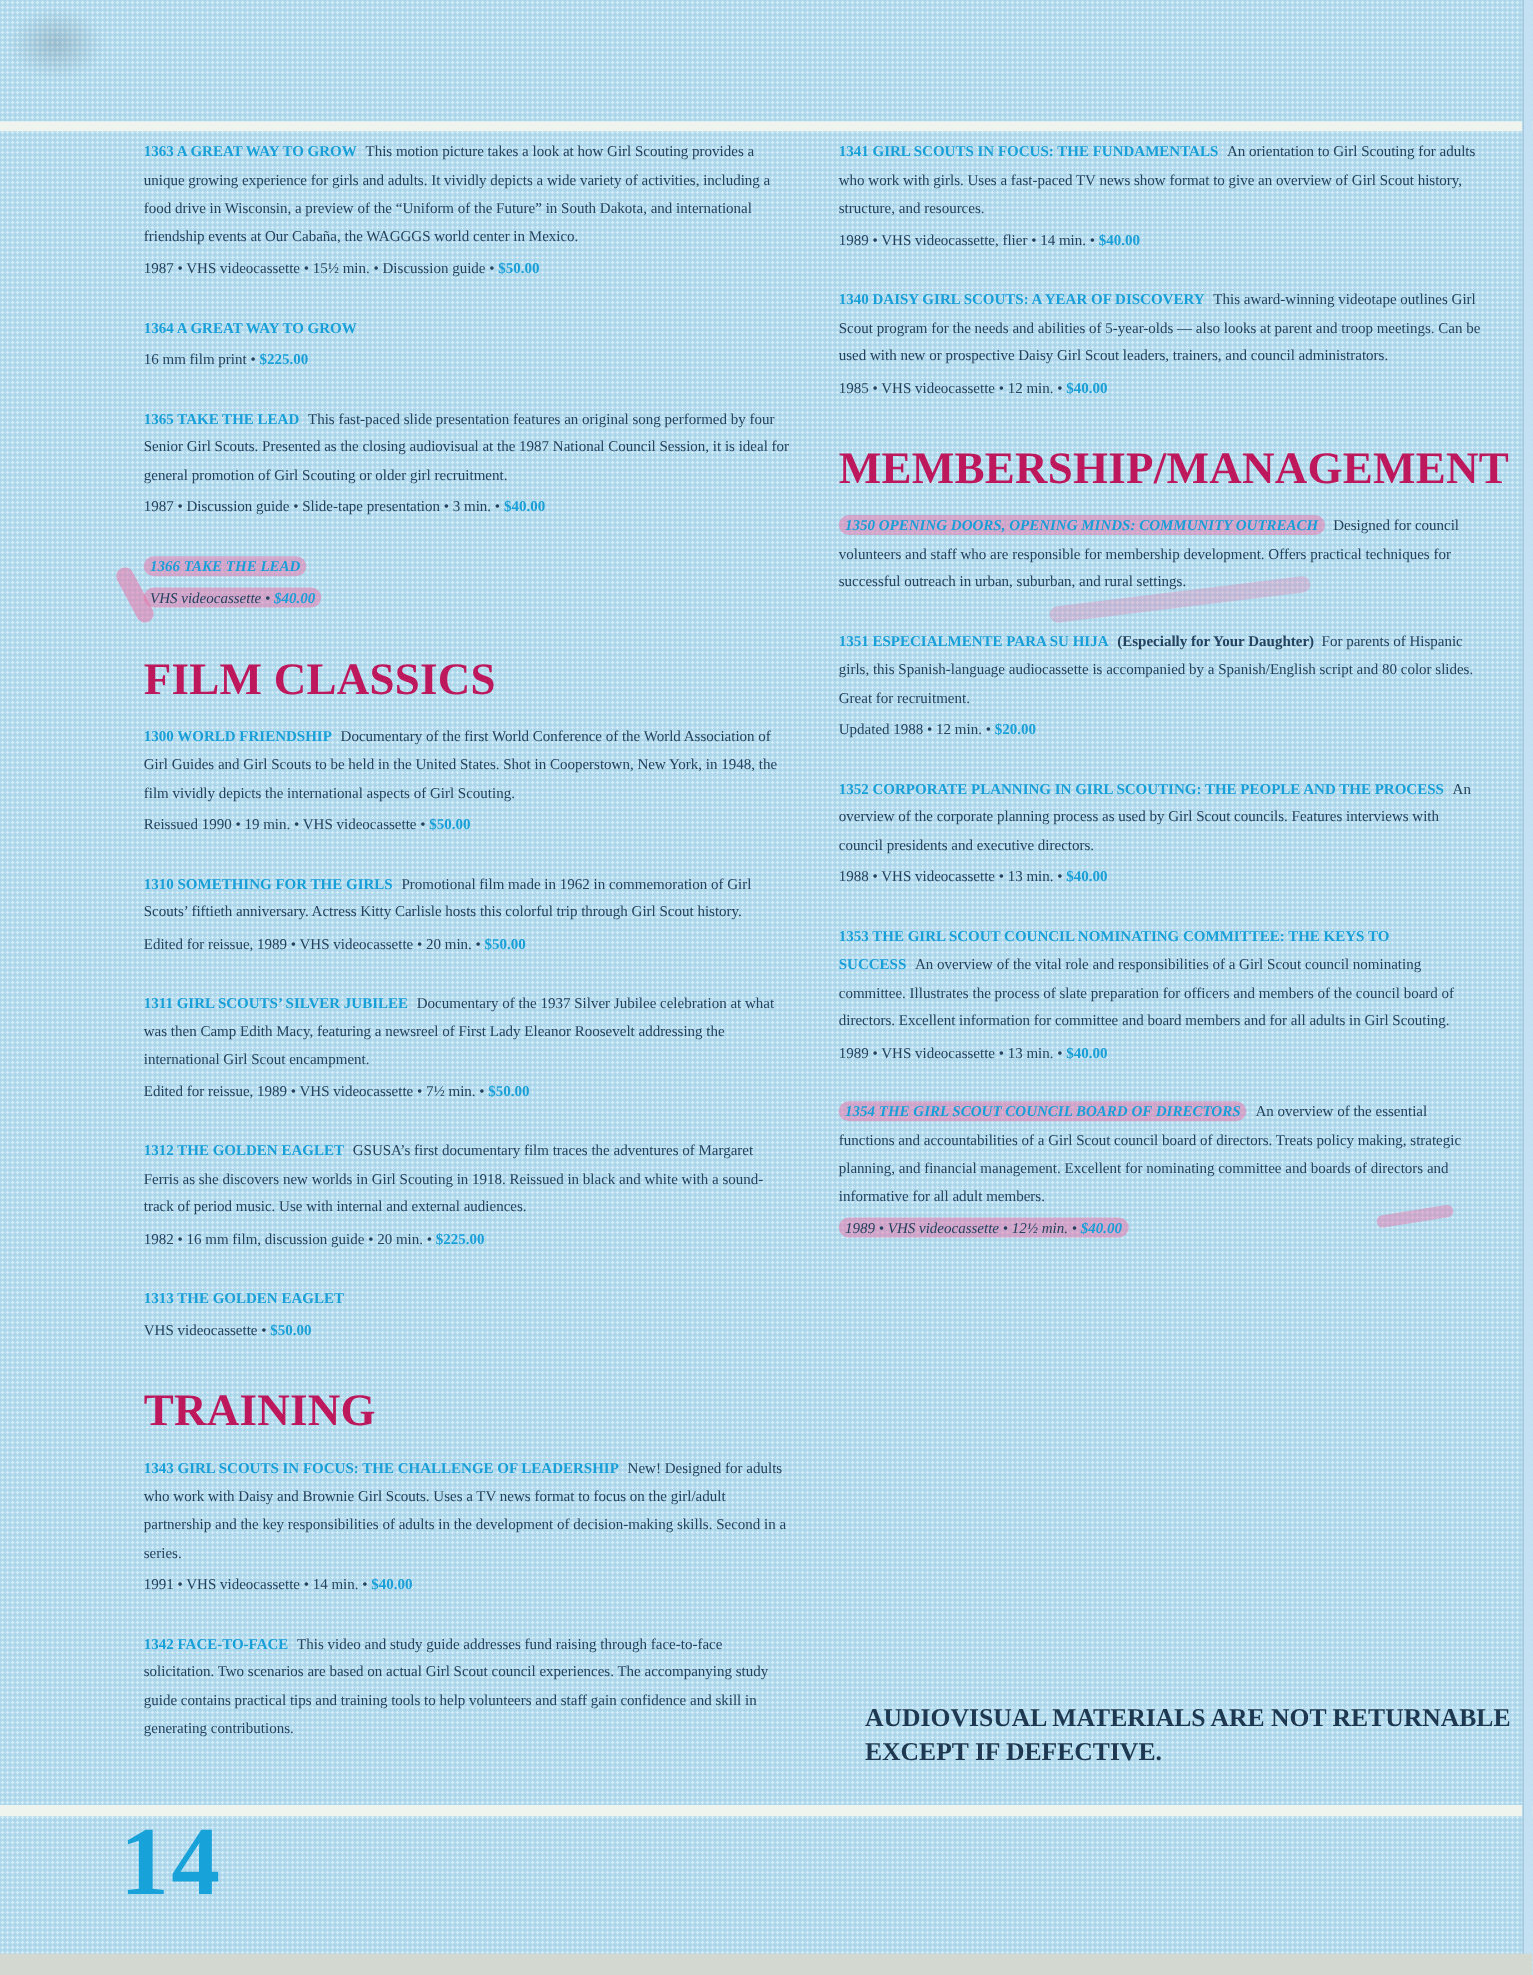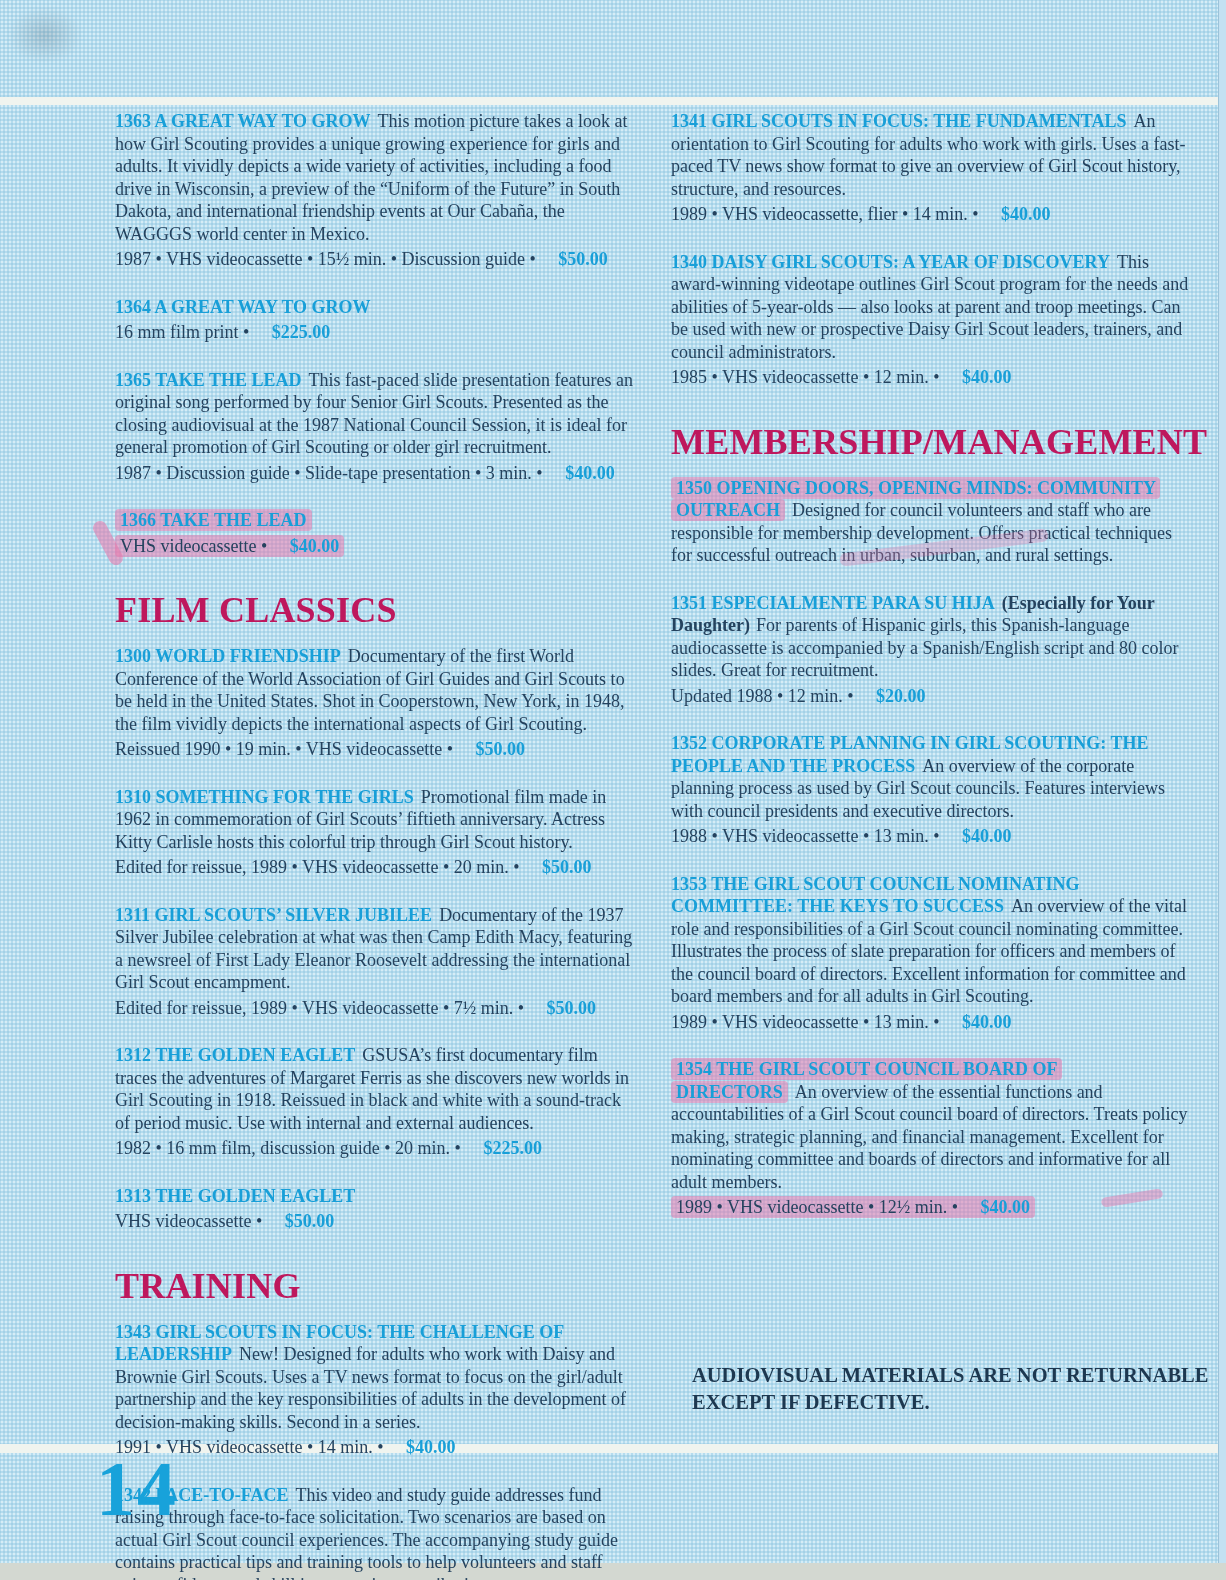--- a/index.html
+++ b/index.html
@@ -20,31 +20,31 @@
   .edge-right { position:absolute; right:0; top:0; width:7px; height:100%; background:#c3e1f2; border-left:1px solid #9cc2d8; }
   .smudge { position:absolute; left:6px; top:6px; width:78px; height:58px;
     background:radial-gradient(ellipse at center, rgba(85,105,120,.25), transparent 68%);
     filter:blur(2px); }
 
   .col { position:absolute; top:110px; width:518px; }
   .col-left  { left:115px; }
   .col-right { left:671px; }
 
   .entry { margin:0 0 25px 0; position:relative; }
-  .entry p { margin:0; font-size:18px; line-height:22.5px; color:#24425e; }
+  .entry p { margin:0; font-size:12px; line-height:22.5px; color:#24425e; }
   .t { font-weight:bold; color:#189fd8; margin-right:7px; }
   .note { font-weight:bold; color:#24425e; margin-right:6px; }
   .spec { margin-top:3px !important; }
-  .price { color:#189fd8; font-weight:bold;margin-left:18px; }
+  .price { color:#189fd8; font-weight:bold; }
 
   h2 { font-size:36px; line-height:40px; font-weight:bold; color:#be185d;
        margin:33px 0 15px 0; letter-spacing:.2px; }
 
-  .hl { background:rgba(233,116,170,.52); padding:1px 5px; border-radius:4px;
-        -webkit-box-decoration-break:clone; box-decoration-break:clone; }
+  .hl { background:rgba(233,116,170,.52); padding:1px 5px; border-radius:16px;
+        -webkit-box-decoration-break:clone; box-decoration-break:clone;font-style:italic; }
 
   .tail-1366 { position:absolute; left:-31px; top:27px; width:48px; height:14px;
     background:rgba(233,116,170,.55); border-radius:9px; transform:rotate(62deg); }
   .streak-1350 { position:absolute; left:168px; top:64px; width:210px; height:13px;
     background:rgba(233,116,170,.30); border-radius:8px; transform:rotate(-7deg); pointer-events:none; }
   .tail-1354 { position:absolute; left:430px; bottom:16px; width:62px; height:10px;
     background:rgba(233,116,170,.45); border-radius:6px; transform:rotate(-9deg); }
 
   .notice { position:absolute; left:692px; top:1362px; width:540px;
     font-weight:bold; font-size:20.5px; line-height:27px; color:#1d3850; }

